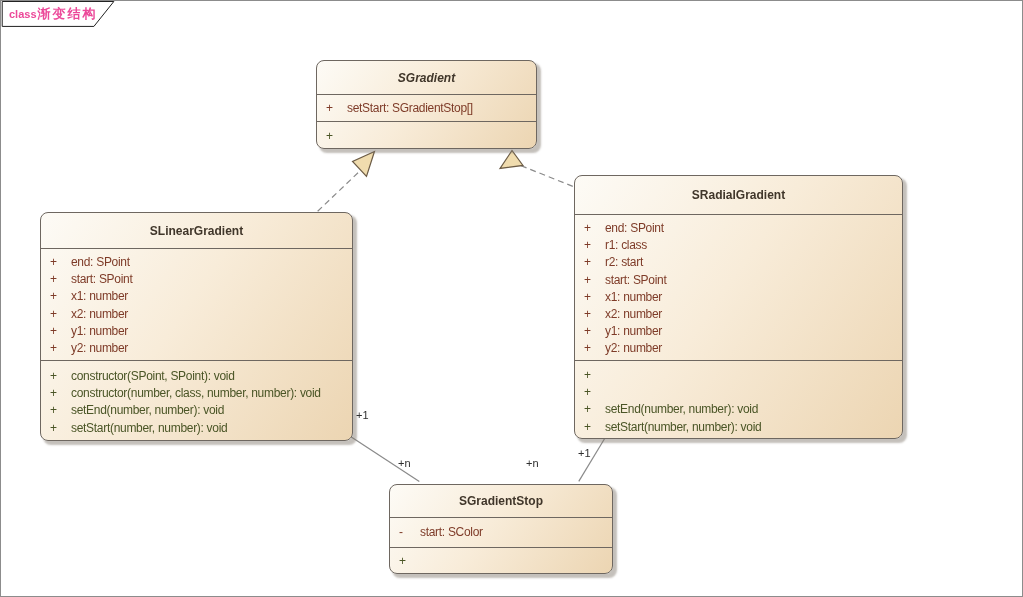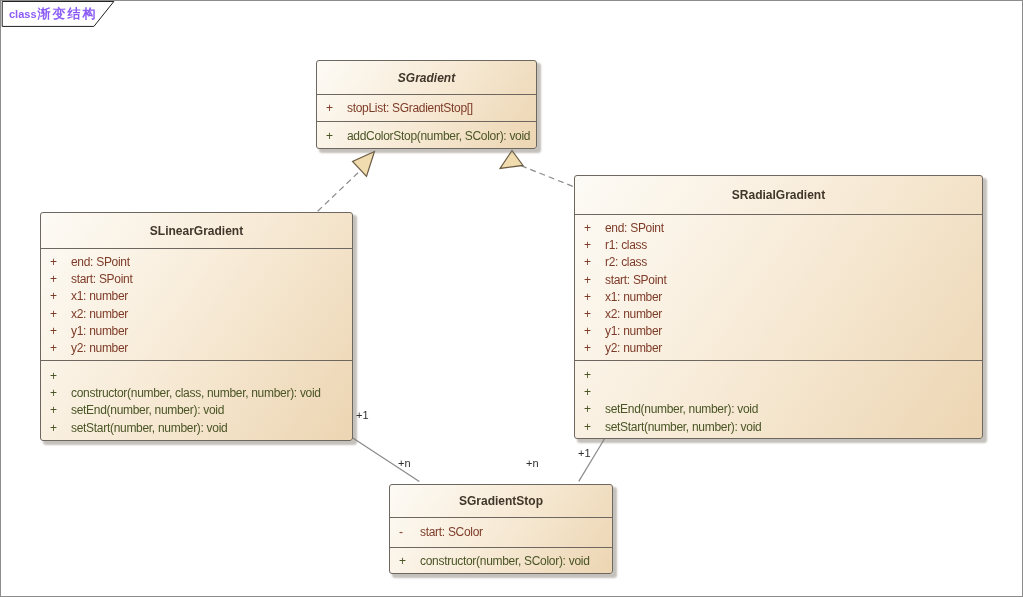--- a/index.html
+++ b/index.html
@@ -10,32 +10,32 @@
     border:1px solid #8c8c8c;
     box-sizing:border-box;
     font-family:"Liberation Sans", sans-serif;
     overflow:hidden;
   }
   #overlay{position:absolute;left:0;top:0;width:100%;height:100%;}
 
   
   .frame-tab-text{
     position:absolute;left:8px;top:4px;
-    font-size:12px;color:#8b5cf6;
+    font-size:12px;color:#ec4899;
     white-space:nowrap;
   }
   .frame-tab-text .prefix{font-weight:bold;font-size:11px;}
   .frame-tab-text .cn{font-weight:bold;font-size:13px;letter-spacing:2px;margin-left:1px;}
 
   
   .uml-class{
     position:absolute;
     box-sizing:border-box;
     border:1px solid #6e6760;
-    border-radius:3px;
+    border-radius:8px;
     background:linear-gradient(125deg,#fdfbf6 0%,#f8ecd9 45%,#ecd5b2 100%);
     box-shadow:3.5px 3.5px 2px rgba(125,115,105,0.45);
   }
   .sec{box-sizing:border-box;overflow:hidden;}
   .sec-title{
     display:flex;align-items:center;justify-content:center;
     font-size:12px;font-weight:bold;color:var(--title-color,#40362a);
   }
   .sec-title.italic{font-style:italic;}
   .sec-attrs,.sec-methods{border-top:1px solid #6e6760;}
@@ -51,21 +51,21 @@
   .c-sgradient{left:315px;top:59px;width:221px;height:89px;}
   .c-sgradient .sec-title{height:33px;}
   .c-sgradient .sec-attrs{height:27px;padding-top:5px;}
   .c-sgradient .sec-methods{height:29px;padding-top:6px;}
 
   .c-slinear{left:39px;top:211px;width:313px;height:229px;}
   .c-slinear .sec-title{height:35px;}
   .c-slinear .sec-attrs{height:112px;padding-top:5px;}
   .c-slinear .sec-methods{height:82px;padding-top:7px;}
 
-  .c-sradial{left:573px;top:174px;width:409px;height:264px;}
+  .c-sradial{left:573px;top:174px;width:329px;height:264px;}
   .c-sradial .sec-title{height:38px;}
   .c-sradial .sec-attrs{height:146px;padding-top:5px;}
   .c-sradial .sec-methods{height:80px;padding-top:6px;}
 
   .c-sgstop{left:388px;top:483px;width:224px;height:90px;}
   .c-sgstop .sec-title{height:32px;}
   .c-sgstop .sec-attrs{height:30px;padding-top:6px;}
   .c-sgstop .sec-methods{height:28px;padding-top:5px;}
 
   
@@ -100,28 +100,27 @@
   <div class="frame-tab-text">
     <span class="prefix">class</span><span class="cn">渐变结构</span>
   </div>
 
   <div class="uml-class c-sgradient">
     <div class="sec sec-title italic">SGradient</div>
     <div class="sec sec-attrs">
 
         <div class="member-row">
           <span class="sign">+</span>
-          <span class="mtext">stopList: SGradientStop[]</span>
-        </div>
-      </div>
-    <div class="sec sec-methods">
-
-        <div class="member-row">
-          <span class="sign">+</span>
-          <span class="mtext">addColorStop(number, SColor): void</span>
+          <span class="mtext">setStart: SGradientStop[]</span>
+        </div>
+      </div>
+    <div class="sec sec-methods">
+
+        <div class="member-row">
+          <span class="sign">+</span>
         </div>
       </div>
   </div>
 
   <div class="uml-class c-slinear">
     <div class="sec sec-title">SLinearGradient</div>
     <div class="sec sec-attrs">
 
         <div class="member-row">
           <span class="sign">+</span>
@@ -150,20 +149,21 @@
 
         <div class="member-row">
           <span class="sign">+</span>
           <span class="mtext">y2: number</span>
         </div>
       </div>
     <div class="sec sec-methods">
 
         <div class="member-row">
           <span class="sign">+</span>
+          <span class="mtext">constructor(SPoint, SPoint): void</span>
         </div>
 
         <div class="member-row">
           <span class="sign">+</span>
           <span class="mtext">constructor(number, class, number, number): void</span>
         </div>
 
         <div class="member-row">
           <span class="sign">+</span>
           <span class="mtext">setEnd(number, number): void</span>
@@ -185,21 +185,21 @@
           <span class="mtext">end: SPoint</span>
         </div>
 
         <div class="member-row">
           <span class="sign">+</span>
           <span class="mtext">r1: class</span>
         </div>
 
         <div class="member-row">
           <span class="sign">+</span>
-          <span class="mtext">r2: class</span>
+          <span class="mtext">r2: start</span>
         </div>
 
         <div class="member-row">
           <span class="sign">+</span>
           <span class="mtext">start: SPoint</span>
         </div>
 
         <div class="member-row">
           <span class="sign">+</span>
           <span class="mtext">x1: number</span>
@@ -248,21 +248,20 @@
 
         <div class="member-row">
           <span class="sign">-</span>
           <span class="mtext">start: SColor</span>
         </div>
       </div>
     <div class="sec sec-methods">
 
         <div class="member-row">
           <span class="sign">+</span>
-          <span class="mtext">constructor(number, SColor): void</span>
         </div>
       </div>
   </div>
 
   <span class="mult m-lin-src">+1</span>
   <span class="mult m-lin-tgt">+n</span>
   <span class="mult m-rad-tgt">+n</span>
   <span class="mult m-rad-src">+1</span>
 
 </div>

